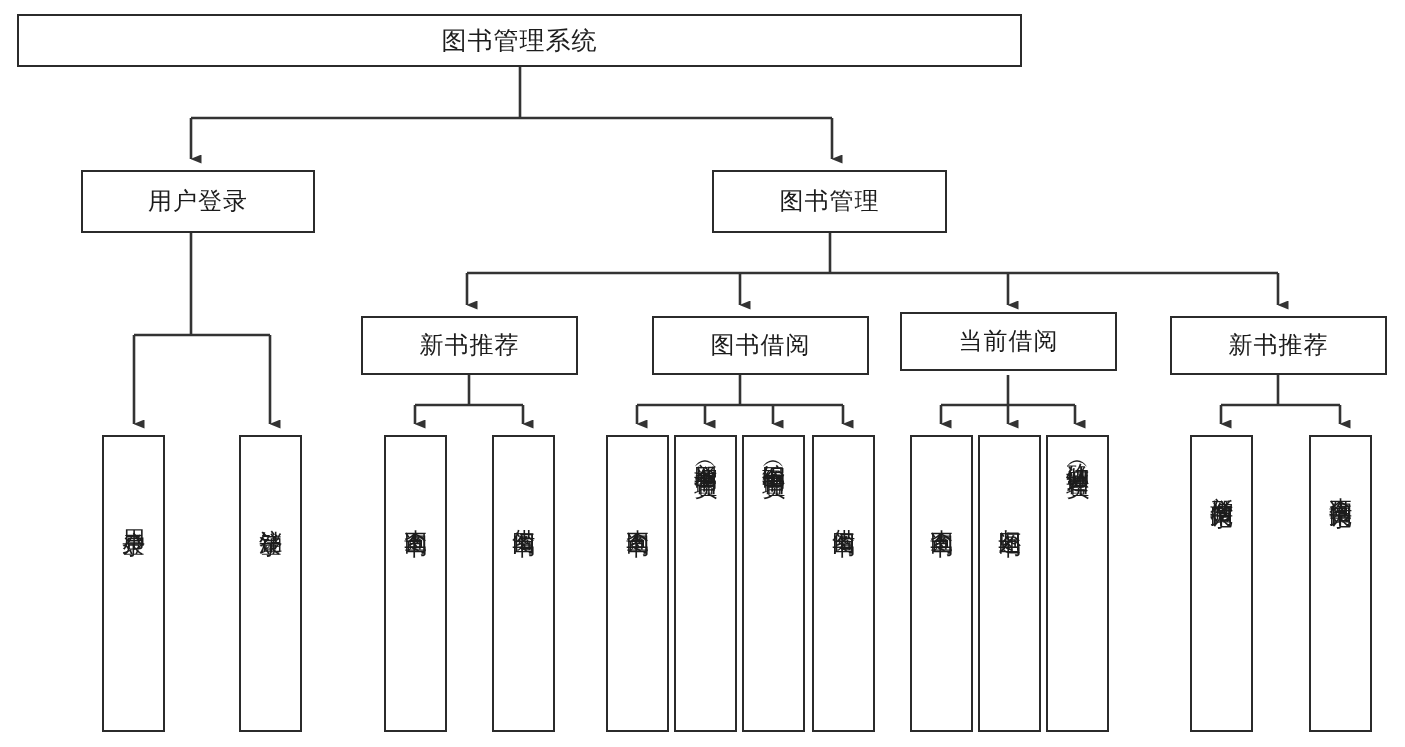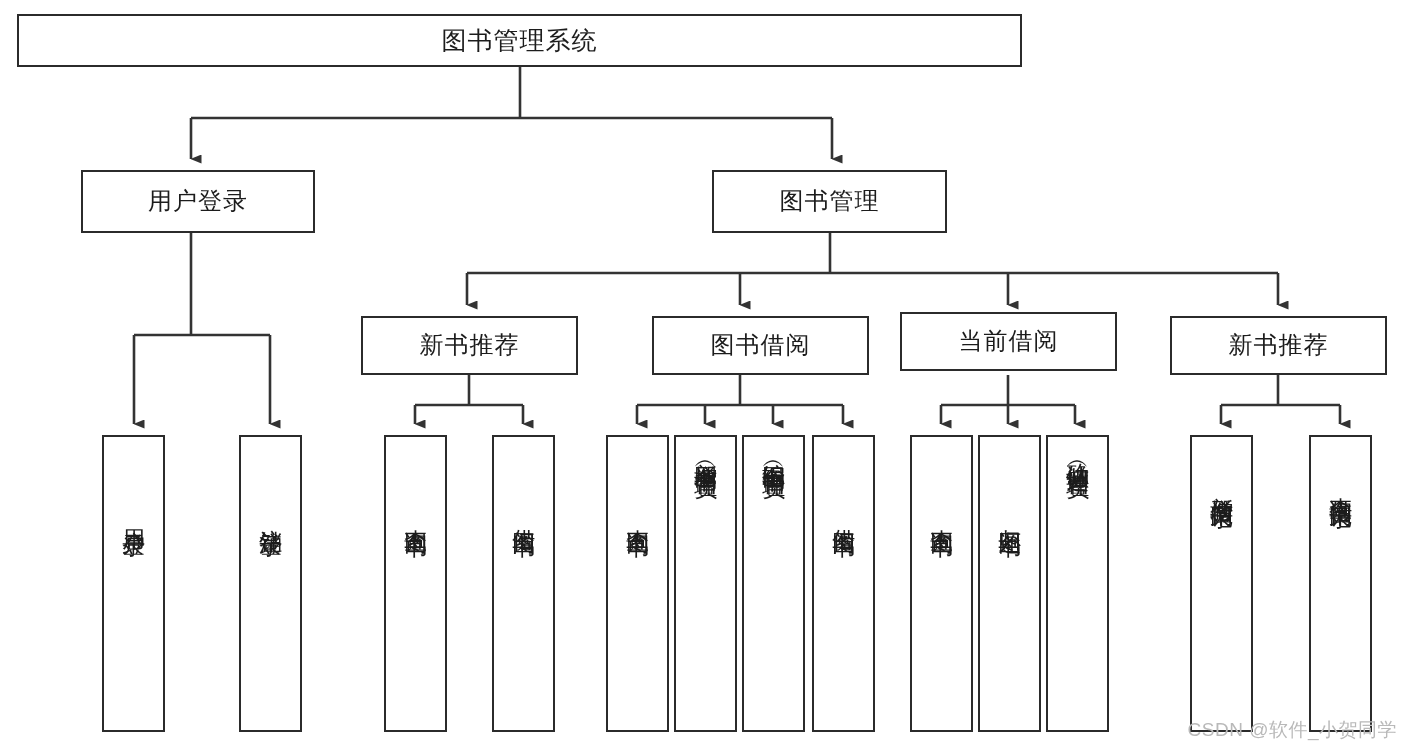--- a/index.html
+++ b/index.html
@@ -201,15 +201,14 @@
   </div>
 
   <div class="node node-v" style="left:1190px; top:435px; width:63px; height:297px; padding-top:42px;">
     <span class="vtext">新增借阅记录</span>
   </div>
 
   <div class="node node-v" style="left:1309px; top:435px; width:63px; height:297px; padding-top:42px;">
     <span class="vtext">查询借阅记录</span>
   </div>
 
-  <div id="watermark">CSDN @软件_小贺同学</div>
 
 </div>
 
 </body></html>

